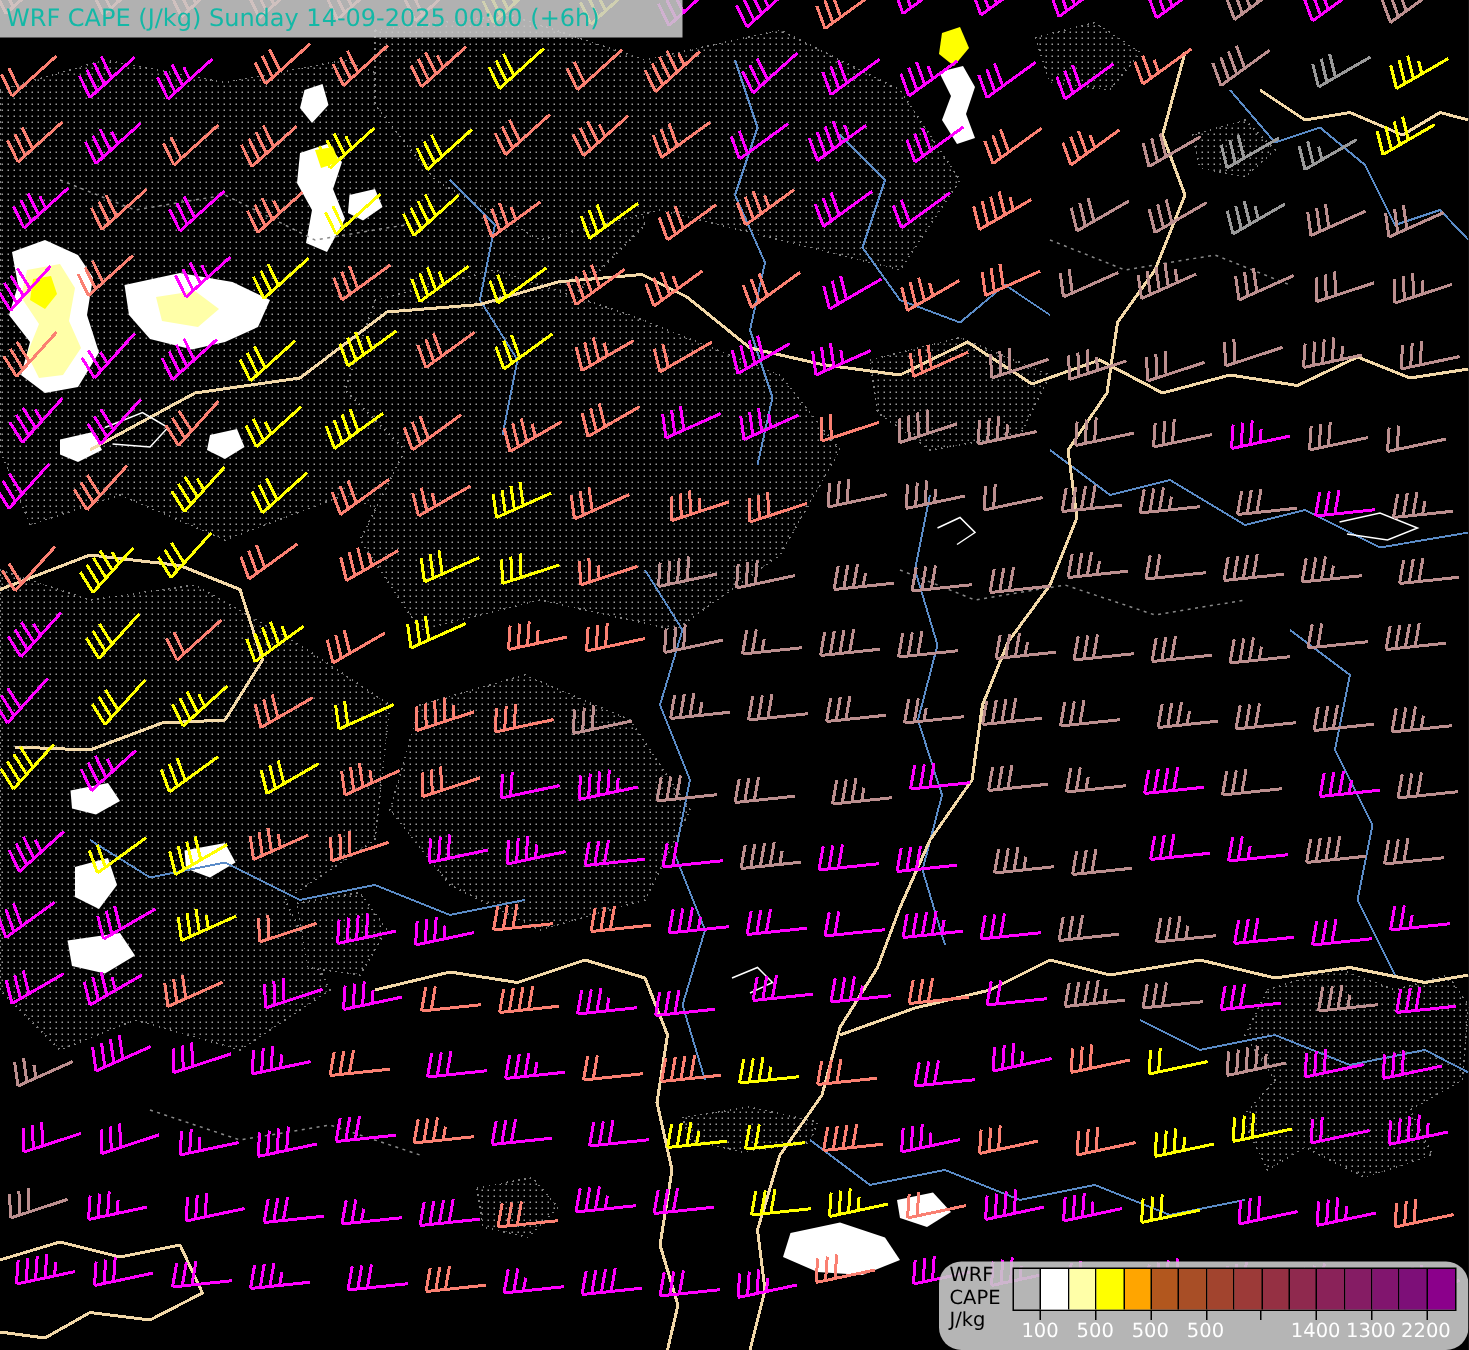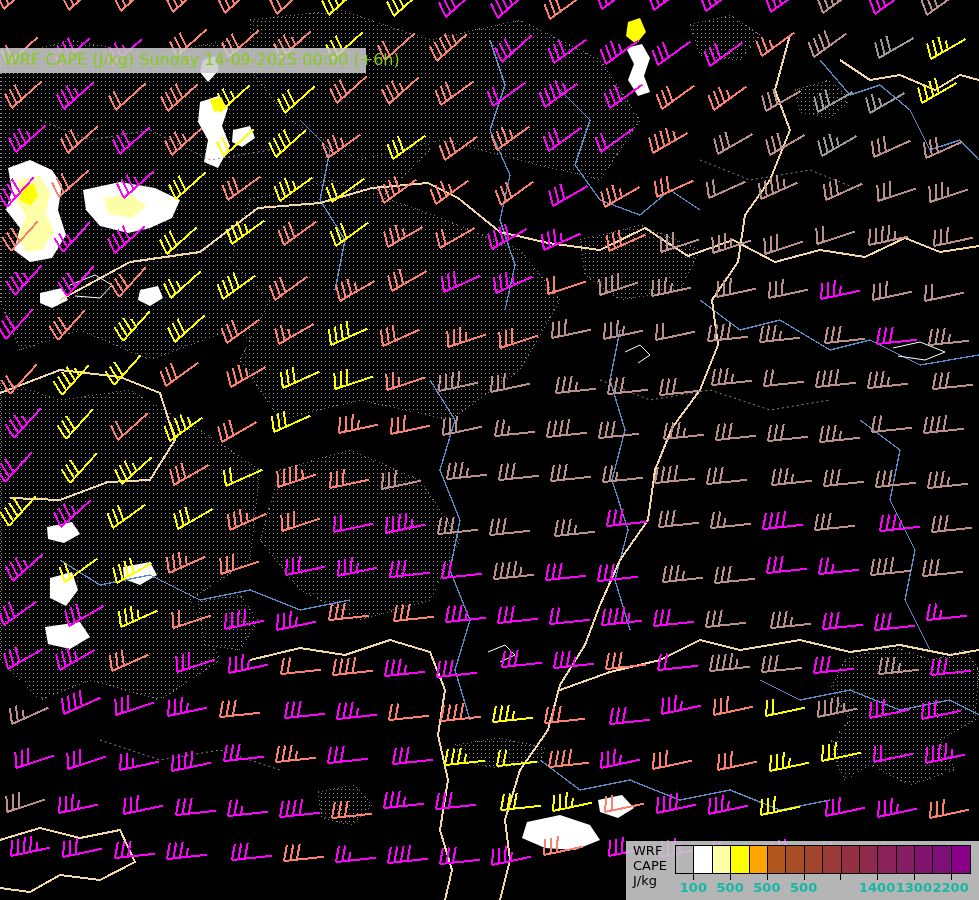--- a/index.html
+++ b/index.html
@@ -1,31 +1,31 @@
 <!DOCTYPE html>
 <html><head>
 <meta charset="utf-8">
 <style>
   html,body{margin:0;padding:0;background:#222;}
   .stage{position:relative;width:979px;height:900px;background:#000;overflow:hidden;
          font-family:"DejaVu Sans",sans-serif;}
   #map-svg{position:absolute;left:0;top:0;}
-  .titlebox{position:absolute;left:0;top:0;width:366px;box-sizing:border-box;
-            background:rgba(201,201,201,0.88);color:#84cc16;padding:1px 6px 3px 4px;z-index:5;margin-top:48px;}
+  .titlebox{position:absolute;left:0;top:0;width:455px;box-sizing:border-box;
+            background:rgba(201,201,201,0.88);color:#14b8a6;padding:1px 6px 3px 4px;z-index:5;}
   .titlebox .t1{font-size:16px;line-height:21px;white-space:nowrap;}
   .titlebox .t2{font-size:15px;line-height:19px;white-space:nowrap;}
   .legend{position:absolute;left:626px;top:841px;width:353px;height:59px;
-          background:rgba(201,201,201,0.90);z-index:5;}
+          background:rgba(201,201,201,0.90);z-index:5;border-radius:15px;}
   .legend .lab{position:absolute;left:7px;top:2px;font-size:13px;line-height:15px;color:#000;}
   .legend .strip{position:absolute;left:49px;top:4px;height:29px;display:flex;
                  border:1px solid #000;box-sizing:border-box;}
   .legend .cell{width:18.4px;height:100%;border-right:1px solid #000;box-sizing:border-box;}
   .legend .cell:last-child{border-right:none;}
   .legend .tick{position:absolute;top:33px;width:1px;height:6px;background:#000;}
-  .legend .tlab{position:absolute;top:39px;font-size:13px;color:#14b8a6;transform:translateX(-50%);font-weight:bold;}
+  .legend .tlab{position:absolute;top:39px;font-size:13px;color:#ffffff;transform:translateX(-50%);}
 </style>
 </head>
 <body>
 
 <div class="stage">
 
   <svg id="map-svg" width="979" height="900" viewBox="0 0 979 900">
       <defs>
         <pattern id="stip" width="4" height="4" patternUnits="userSpaceOnUse">
           <rect x="0" y="0" width="4" height="4" fill="#000000"></rect>

